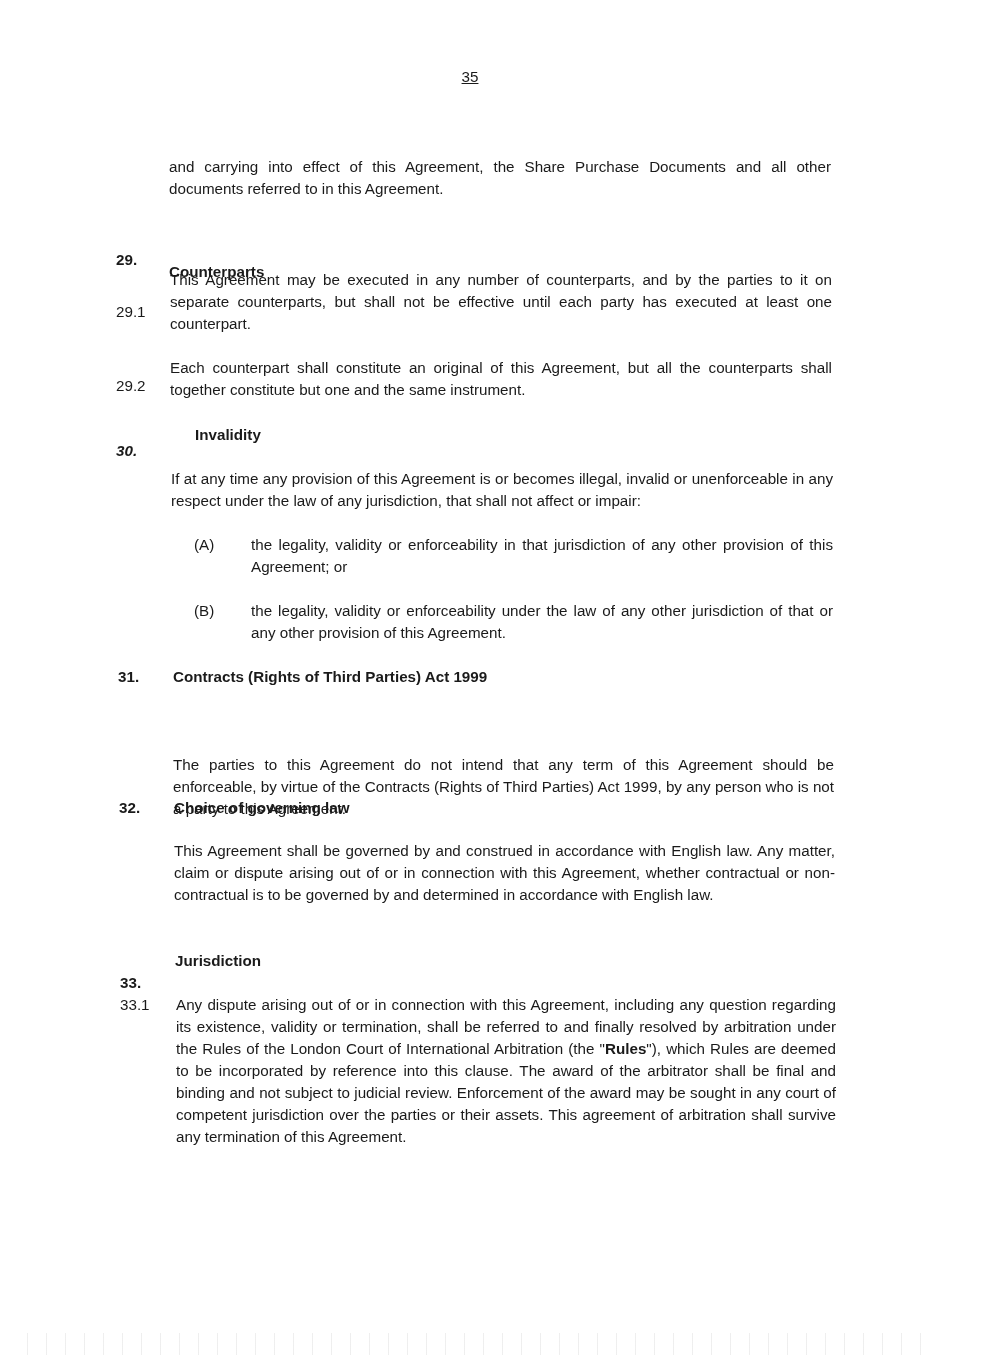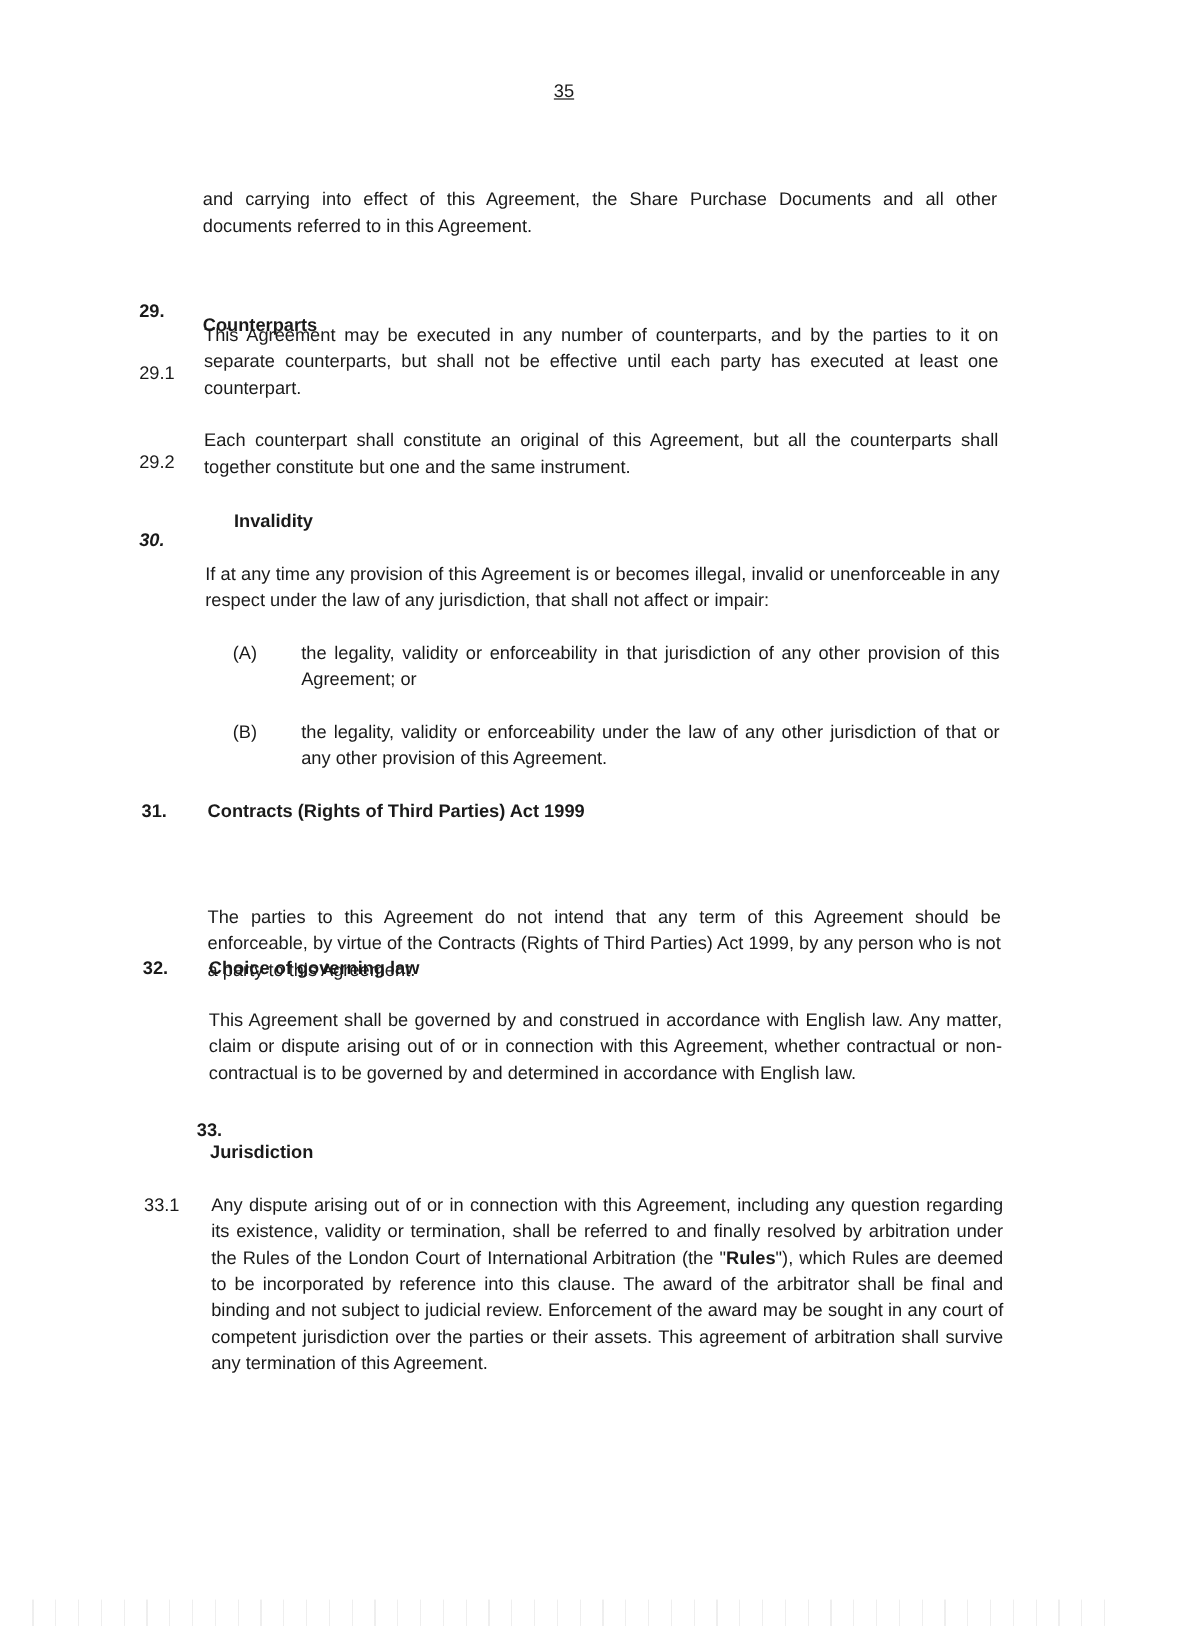--- a/index.html
+++ b/index.html
@@ -47,20 +47,20 @@
   <div class="block heading" style="top:666px; left:118px;">31.</div>
   <div class="block heading" style="top:666px; left:173px;">Contracts (Rights of Third Parties) Act 1999</div>
 
   <div class="block justify" style="top:709px; left:173px; width:661px;margin-top:45px;">The parties to this Agreement do not intend that any term of this Agreement should be enforceable, by virtue of the Contracts (Rights of Third Parties) Act 1999, by any person who is not a party to this Agreement.</div>
 
   <div class="block heading" style="top:797px; left:119px;">32.</div>
   <div class="block heading" style="top:797px; left:174px;">Choice of governing law</div>
 
   <div class="block justify" style="top:840px; left:174px; width:661px;">This Agreement shall be governed by and construed in accordance with English law.  Any matter, claim or dispute arising out of or in connection with this Agreement, whether contractual or non-contractual is to be governed by and determined in accordance with English law.</div>
 
-  <div class="block heading" style="top:932px; left:120px;margin-left:44px;">33.</div>
+  <div class="block heading" style="top:972px; left:120px;">33.</div>
   <div class="block heading" style="top:950px; left:175px;">Jurisdiction</div>
 
   <div class="block" style="top:994px; left:120px;">33.1</div>
   <div class="block justify" style="top:994px; left:176px; width:660px;"><span>Any dispute arising out of or in connection with this Agreement, including any question regarding its existence, validity or termination, shall be referred to and finally resolved by arbitration under the Rules of the London Court of International Arbitration (the "</span><strong>Rules</strong><span>"), which Rules are deemed to be incorporated by reference into this clause.  The award of the arbitrator shall be final and binding and not subject to judicial review.  Enforcement of the award may be sought in any court of competent jurisdiction over the parties or their assets.  This agreement of arbitration shall survive any termination of this Agreement.</span></div>
 
   <div class="noise"></div>
 </div>
 
 </body></html>

